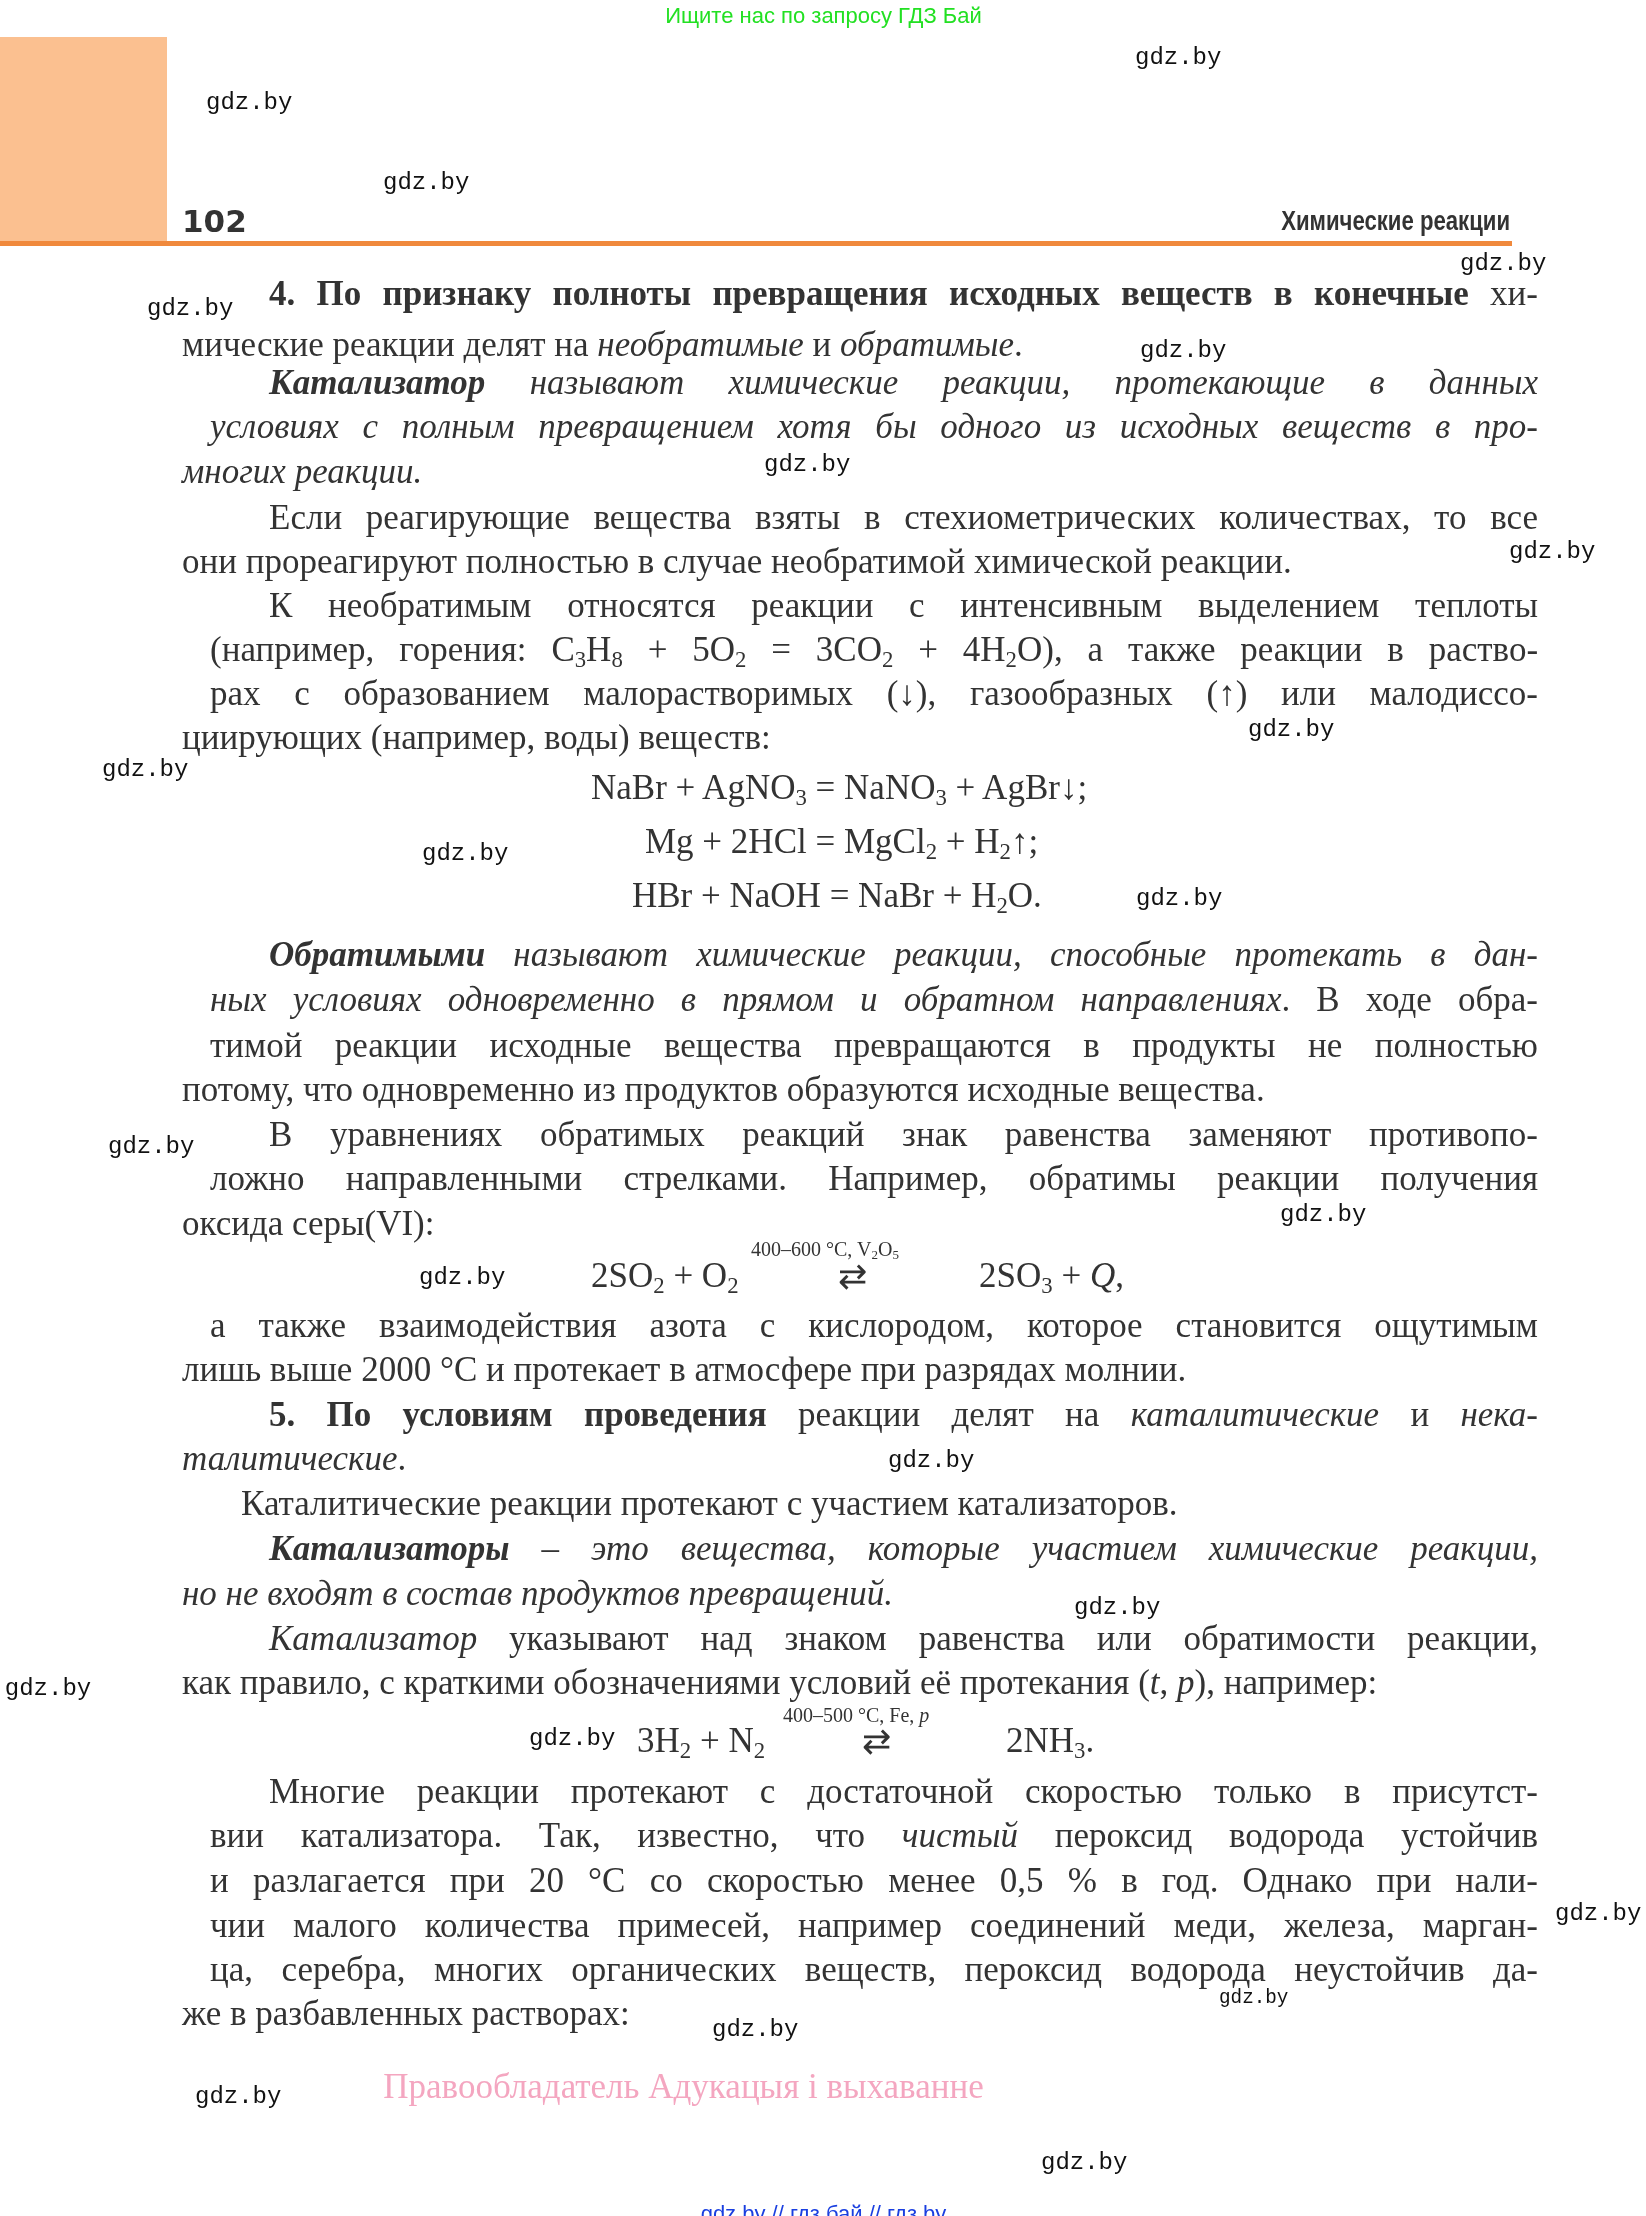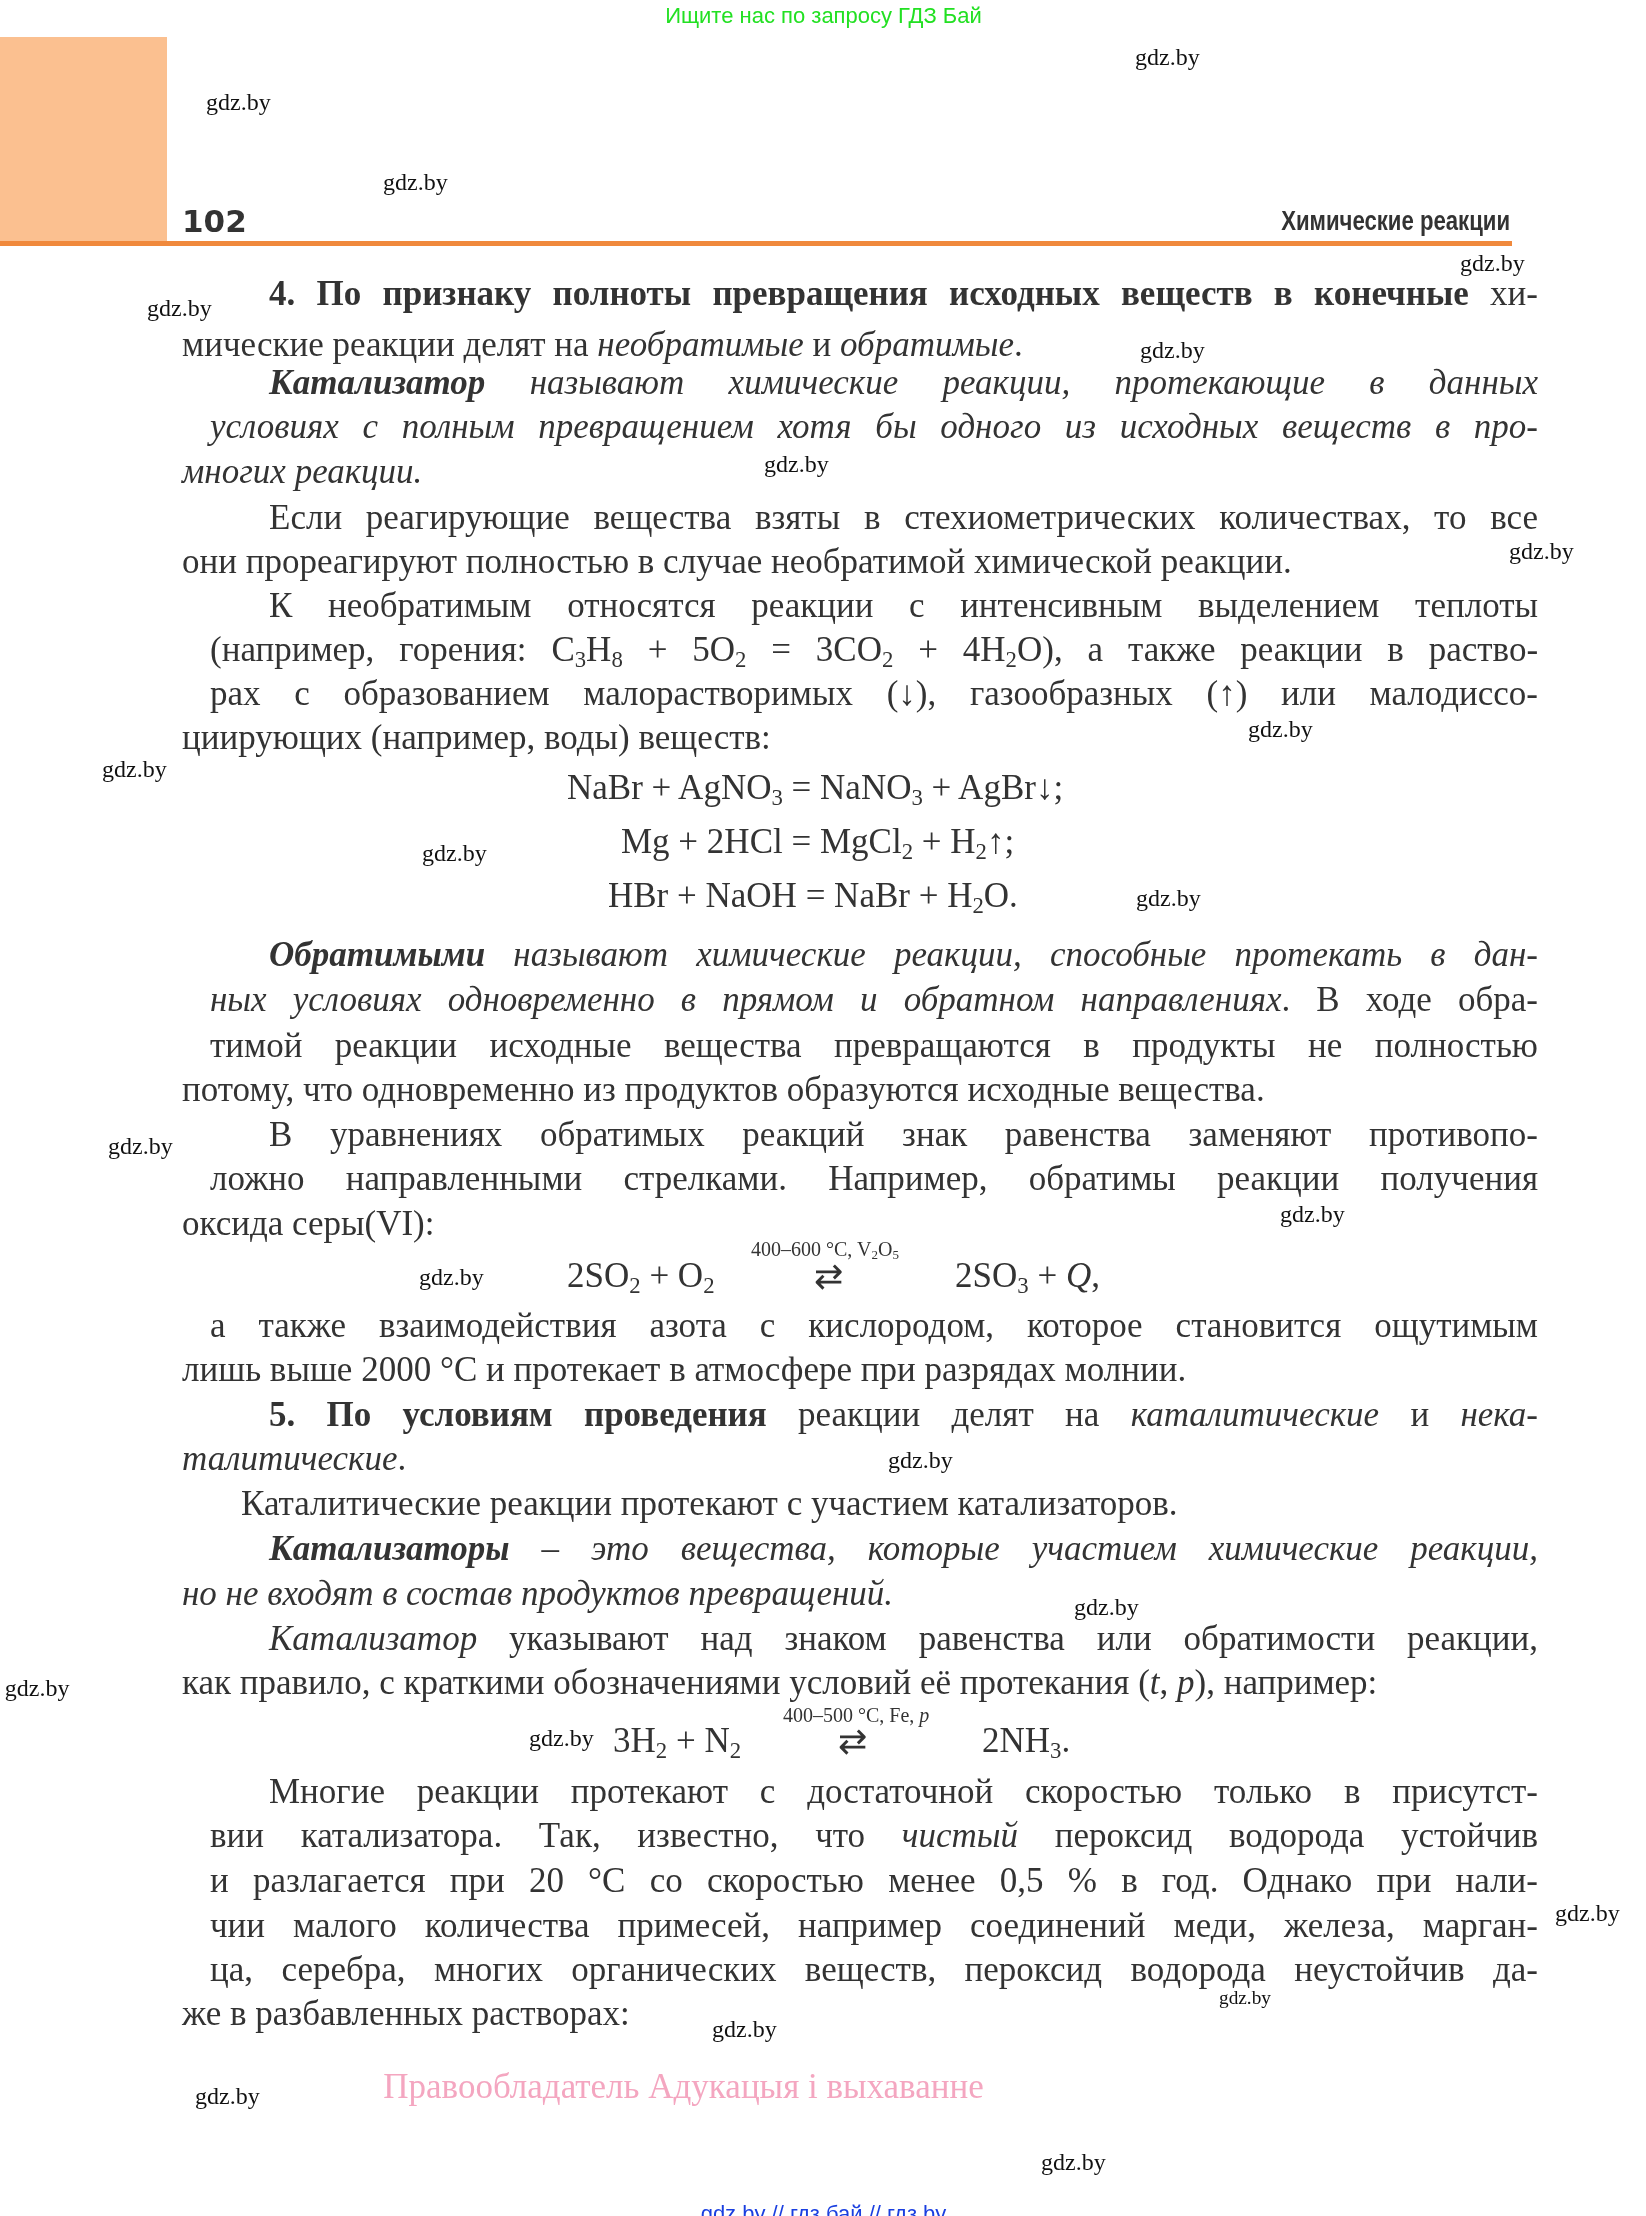--- a/index.html
+++ b/index.html
@@ -7,27 +7,27 @@
          font-family: "DejaVu Serif", "Liberation Serif", serif; color: #2b2b2b; }
   .abs { position: absolute; }
   .banner { top: 3.2px; left: 0; width: 1647px; text-align: center; color: #22e022;
             font-family: "Liberation Sans", sans-serif; font-size: 22px; }
   .orange-block { left: 0; top: 37px; width: 167px; height: 205px; background: #fbc090; }
   .orange-line { left: 0; top: 241px; width: 1512px; height: 4.8px; background: #f0893c; }
   .page-num { left: 182px; top: 203px; font-family: "DejaVu Sans", sans-serif; font-weight: bold;
               font-size: 31px; color: #333; }
   .running-head { right: 137px; top: 206px; font-family: "Liberation Sans", sans-serif; font-weight: bold;
                   font-size: 27px; color: #333; transform: scaleX(0.82); transform-origin: right center; }
-  .wm { font-family: Liberation Serif, serif; font-size: 24px; color: #111; }
+  .wm { font-family: Liberation Mono, monospace; font-size: 24px; color: #111; }
   .wm-small { font-size: 19.3px; }
   .line { position: absolute; left: 182px; width: 1328px; font-family: "Liberation Serif", serif;
           font-size: 35px; line-height: 44px; white-space: nowrap; color: #333; }
   .just { text-align: justify; text-align-last: justify; margin-left: 28px; }
   .ind { padding-left: 59px; box-sizing: border-box; }
-  .eq { position: absolute; font-family: "Liberation Serif", serif; font-size: 35px; color: #333; white-space: nowrap; }
+  .eq { position: absolute; font-family: "Liberation Serif", serif; font-size: 35px; color: #333; white-space: nowrap; margin-left: 24px; }
   .cond { position: absolute; font-family: "Liberation Serif", serif; font-size: 20px; color: #333; white-space: nowrap; }
   i { font-style: italic; }
   b { font-weight: bold; }
   sub { font-size: 0.65em; vertical-align: -0.25em; line-height: 0; }
   .copyright { top: 2067px; left: 0; width: 1367px; text-align: center; color: #f4a6c0;
                font-family: Liberation Serif, serif; font-size: 35px; }
   .footer-links { top: 2189px; left: 0; width: 1647px; text-align: center; color: #1a3fe0;
                   font-family: "Liberation Sans", sans-serif; font-size: 22px; margin-top: 12px; }
 </style>
 </head>

